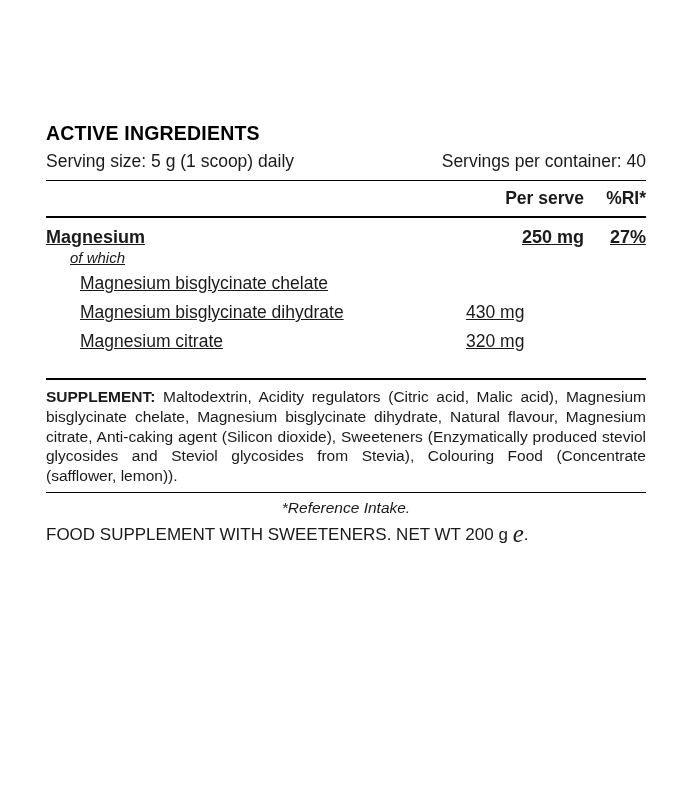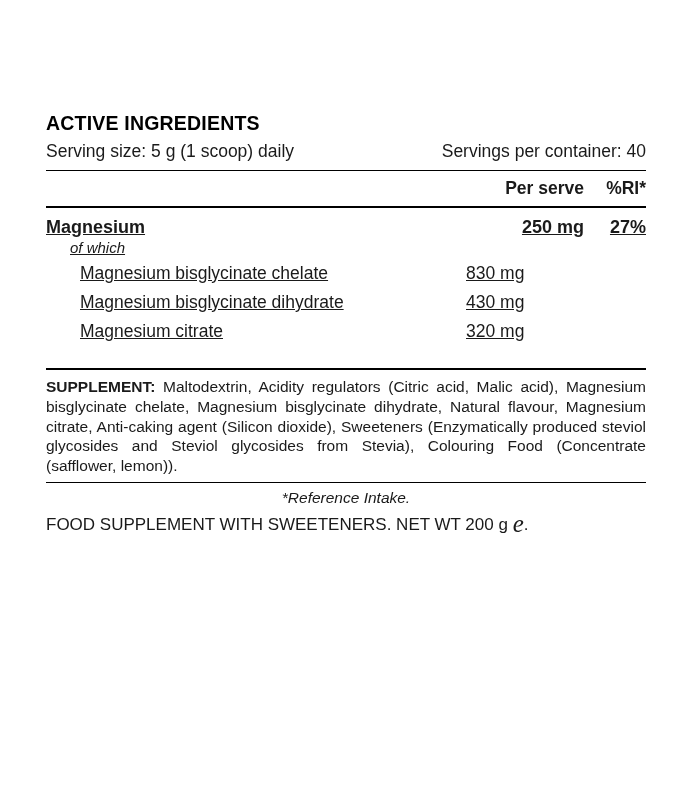--- a/index.html
+++ b/index.html
@@ -17,21 +17,21 @@
   .panel {
     position: absolute;
     left: 46px;
     top: 112px;
     width: 600px;
   }
   .title {
     font-size: 19.5px;
     font-weight: bold;
     letter-spacing: 0.2px;
-    margin: 0 0 6px 0;
+    margin: 10px 0 6px 0;
     color: #000;
   }
   .serving-row {
     display: flex;
     justify-content: space-between;
     align-items: flex-start;
     font-size: 17.5px;
     padding-bottom: 8px;
   }
   .serving-row .left { white-space: nowrap; }
@@ -160,21 +160,20 @@
     <div class="main-row">
       <span class="name">Magnesium</span>
       <span class="col-amount">250 mg</span>
       <span class="col-ri">27%</span>
     </div>
 
     <div class="ofwhich">of which</div>
 
     <div class="sub-row">
       <span class="name">Magnesium bisglycinate chelate</span>
-      <span class="col-amount">830 mg</span>
       <span class="col-ri"></span>
     </div>
 
     <div class="sub-row">
       <span class="name">Magnesium bisglycinate dihydrate</span>
       <span class="col-amount">430 mg</span>
       <span class="col-ri"></span>
     </div>
 
     <div class="sub-row">

